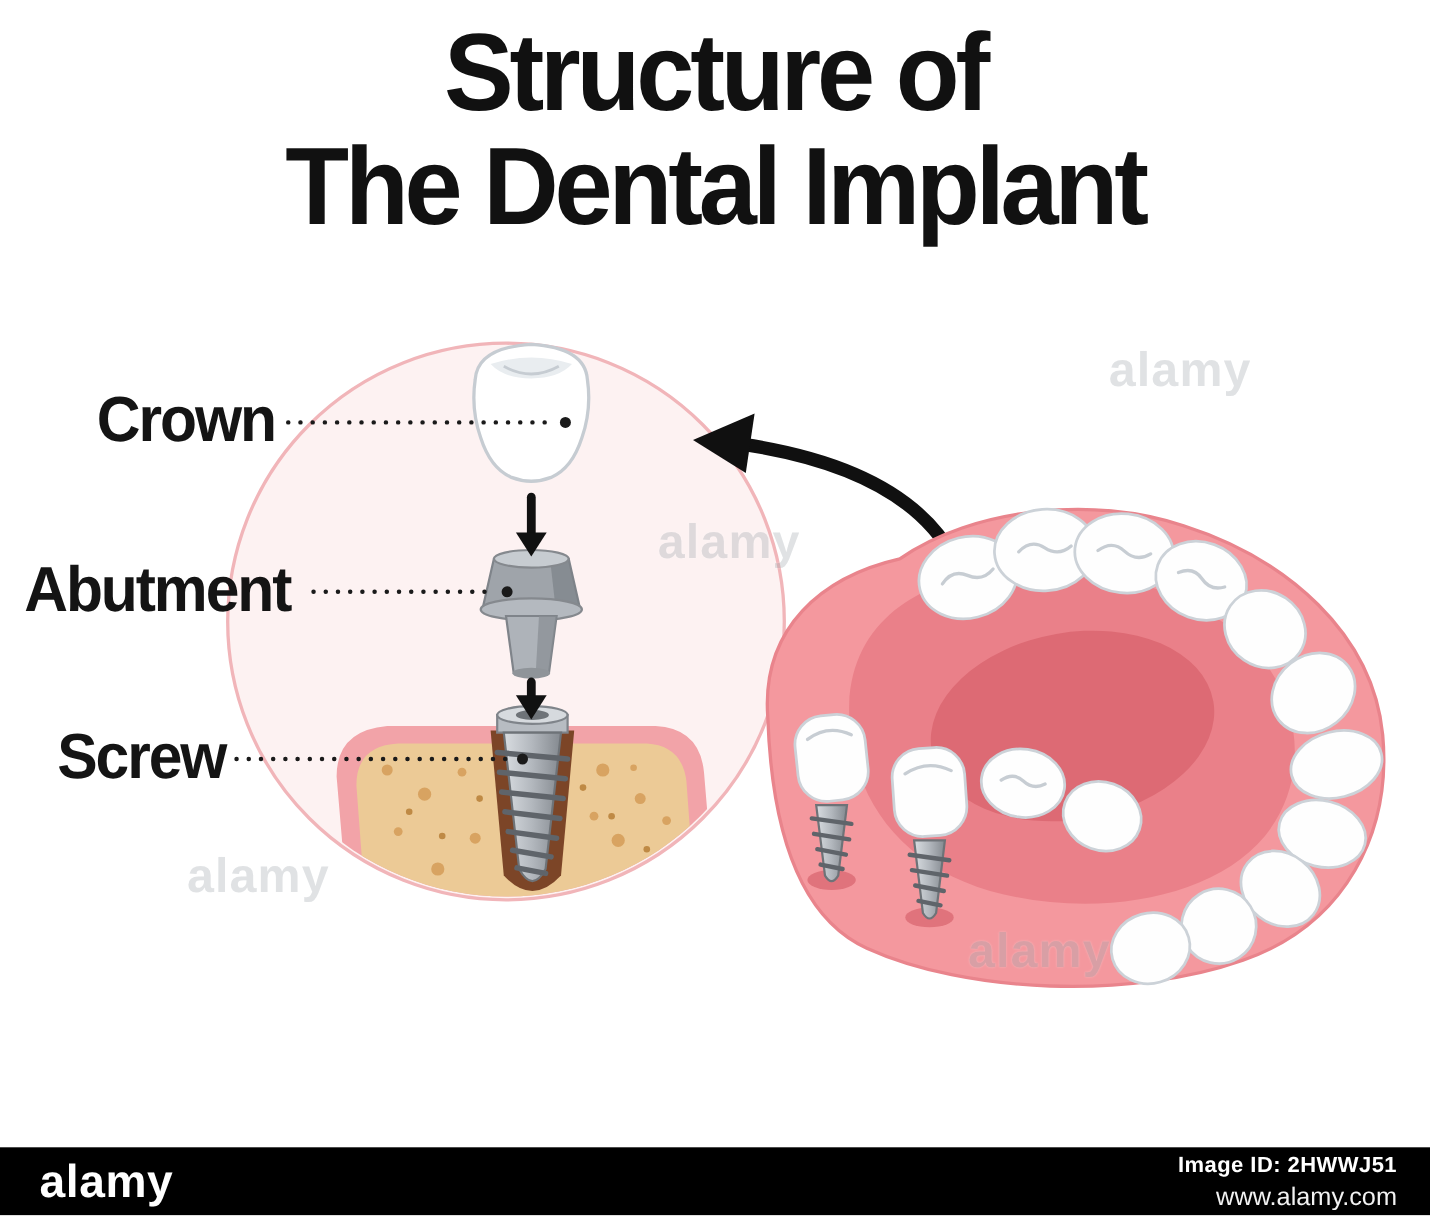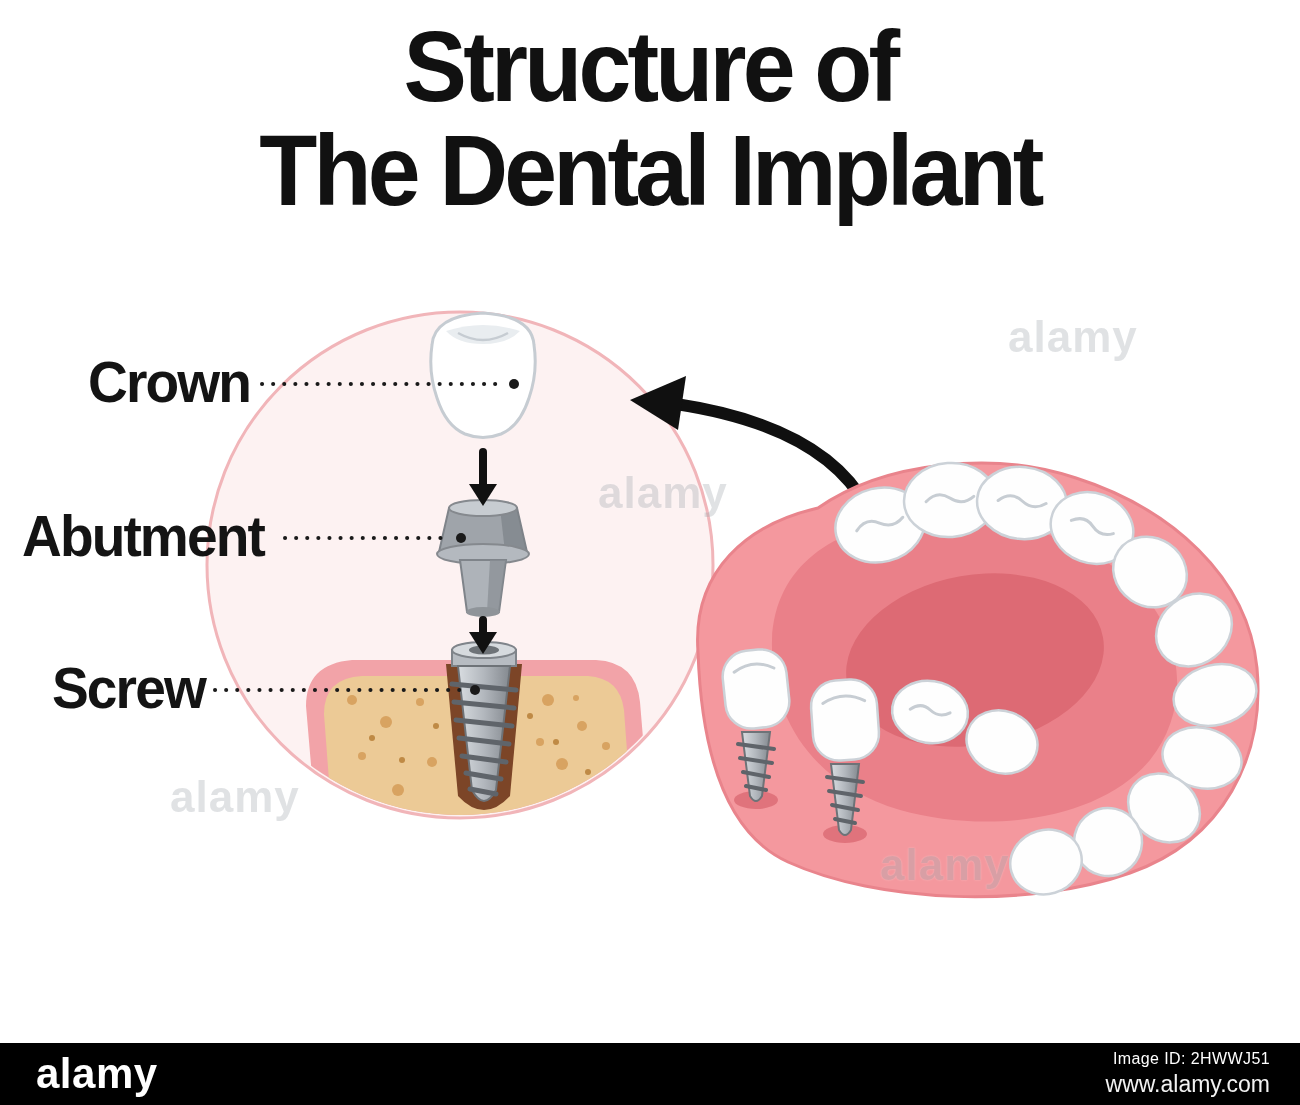--- a/index.html
+++ b/index.html
@@ -25,21 +25,21 @@
     position:absolute;font-weight:700;font-size:44px;color:#a7adb3;opacity:.35;
     letter-spacing:1px;text-shadow:0 0 2px rgba(255,255,255,.9);pointer-events:none;
   }
   .footer{
     position:absolute;left:0;right:0;bottom:0;height:62px;background:#000;
     display:flex;align-items:center;justify-content:space-between;
     padding:0 30px 0 36px;box-sizing:border-box;
   }
   .brand{color:#fff;font-size:42px;font-weight:700;letter-spacing:.5px;line-height:1;}
   .meta{text-align:right;color:#fff;}
-  .meta .id{font-size:16px;font-weight:400;letter-spacing:.4px;}
+  .meta .id{font-size:20px;font-weight:700;letter-spacing:.4px;}
   .meta .url{font-size:23px;margin-top:3px;opacity:.95;}
   .tooth{fill:#fefefe;stroke:#ccd2d8;stroke-width:2.5;}
   .squig{fill:none;stroke:#c7cdd3;stroke-width:3;stroke-linecap:round;}
   .thread{stroke:#5f646a;stroke-width:5;stroke-linecap:round;}
   .thread-sm{stroke:#5f646a;stroke-width:4;stroke-linecap:round;}
 </style>
 </head>
 <body>
 
 <div class="stage">

